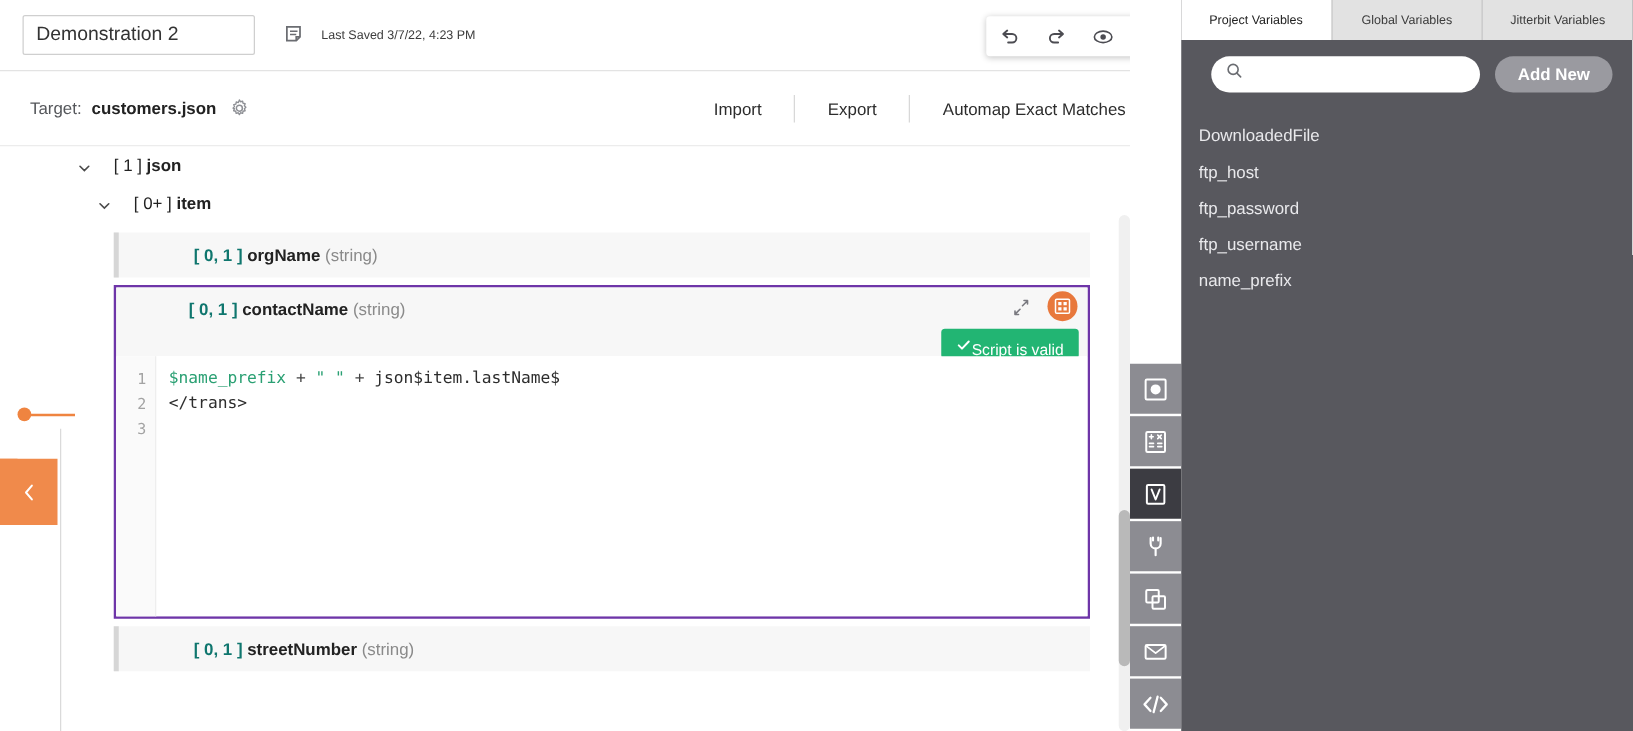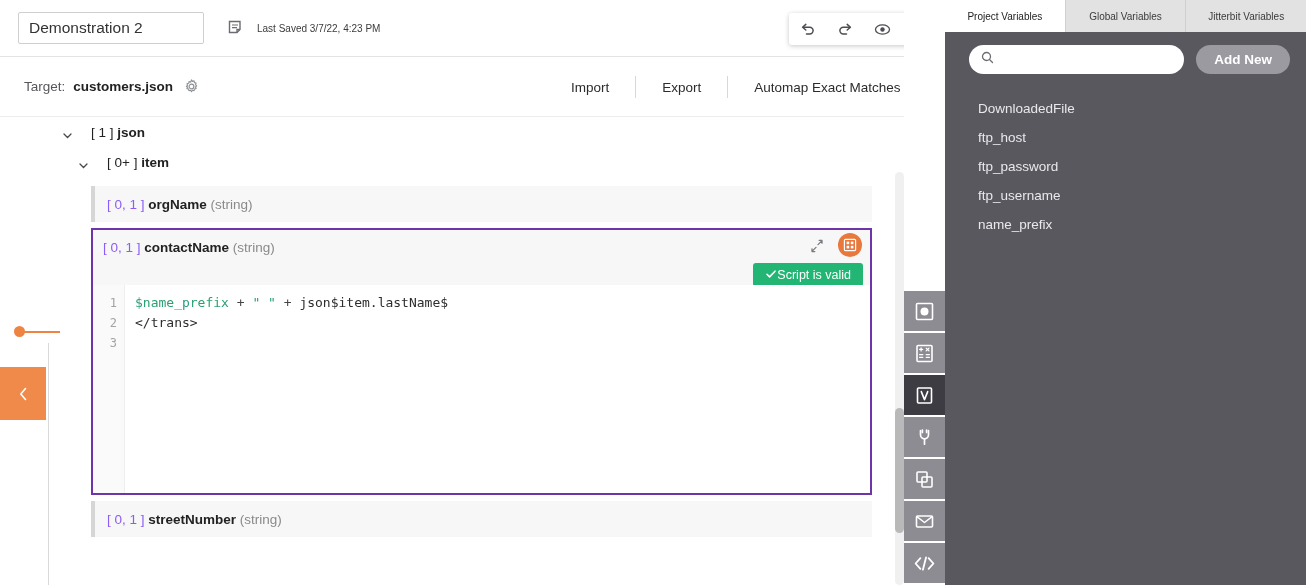--- a/index.html
+++ b/index.html
@@ -133,21 +133,21 @@
     position: relative;
     margin-left: 75px;
     width: 781px;
     background: #f7f7f7;
     border-left: 4px solid #d6d6d6;
     height: 36px;
     display: flex; align-items: center;
     padding-left: 12px;
   }
   .field-txt { font-size: 13.5px; color: #222; }
-  .field-txt .idx { color: #8b5cf6; font-weight: 400; }
+  .field-txt .idx { color: #0f766e; font-weight: 700; margin-left: 48px; }
   .field-txt .nm { font-weight: 700; }
   .field-txt .ty { color: #8a8a8a; font-weight: 400; }
 
   
   .sel-block {
     position: relative;
     margin-left: 75px; margin-top: 6px;
     width: 781px; height: 267px;
     border: 2px solid #6e35a8;
     background: #ffffff;
@@ -168,21 +168,21 @@
     width: 24px; height: 24px; border-radius: 50%;
     background: #e8783c;
     display: flex; align-items: center; justify-content: center;
     cursor: pointer;
   }
   .valid-badge {
     position:absolute; right: 7px; top: 33px;
     height: 24px;
     background: #22b573;
     border-radius: 3px;
-    display: flex; align-items: center;
+    display: flex; align-items: flex-end;
     padding: 0 12px; gap: 0;
   }
   .valid-badge .vtxt { font-size: 12.5px; color: #fff; font-weight: 400; white-space: nowrap; }
 
   
   .editor {
     position: absolute; left: 0; top: 55px;
     width: 777px; height: 208px;
     display: flex;
     background: #fff;
@@ -305,21 +305,21 @@
     color: #ffffff; font-size: 13.5px; font-weight: 700;
     display: flex; align-items: center; justify-content: center;
     border: none; cursor: pointer;
     font-family: "Liberation Sans", sans-serif;
     white-space: nowrap;
   }
   .vp-list { padding: 8px 0 0 0; }
   .vp-item {
     height: 29px;
     display: flex; align-items: center;
-    padding-left: 33px;
+    padding-left: 14px;
     font-size: 13.5px; color: #e9e9ec;
     cursor: pointer;
   }
 </style>
 </head>
 <body>
 
 <div id="app">
 
   <div id="main">

